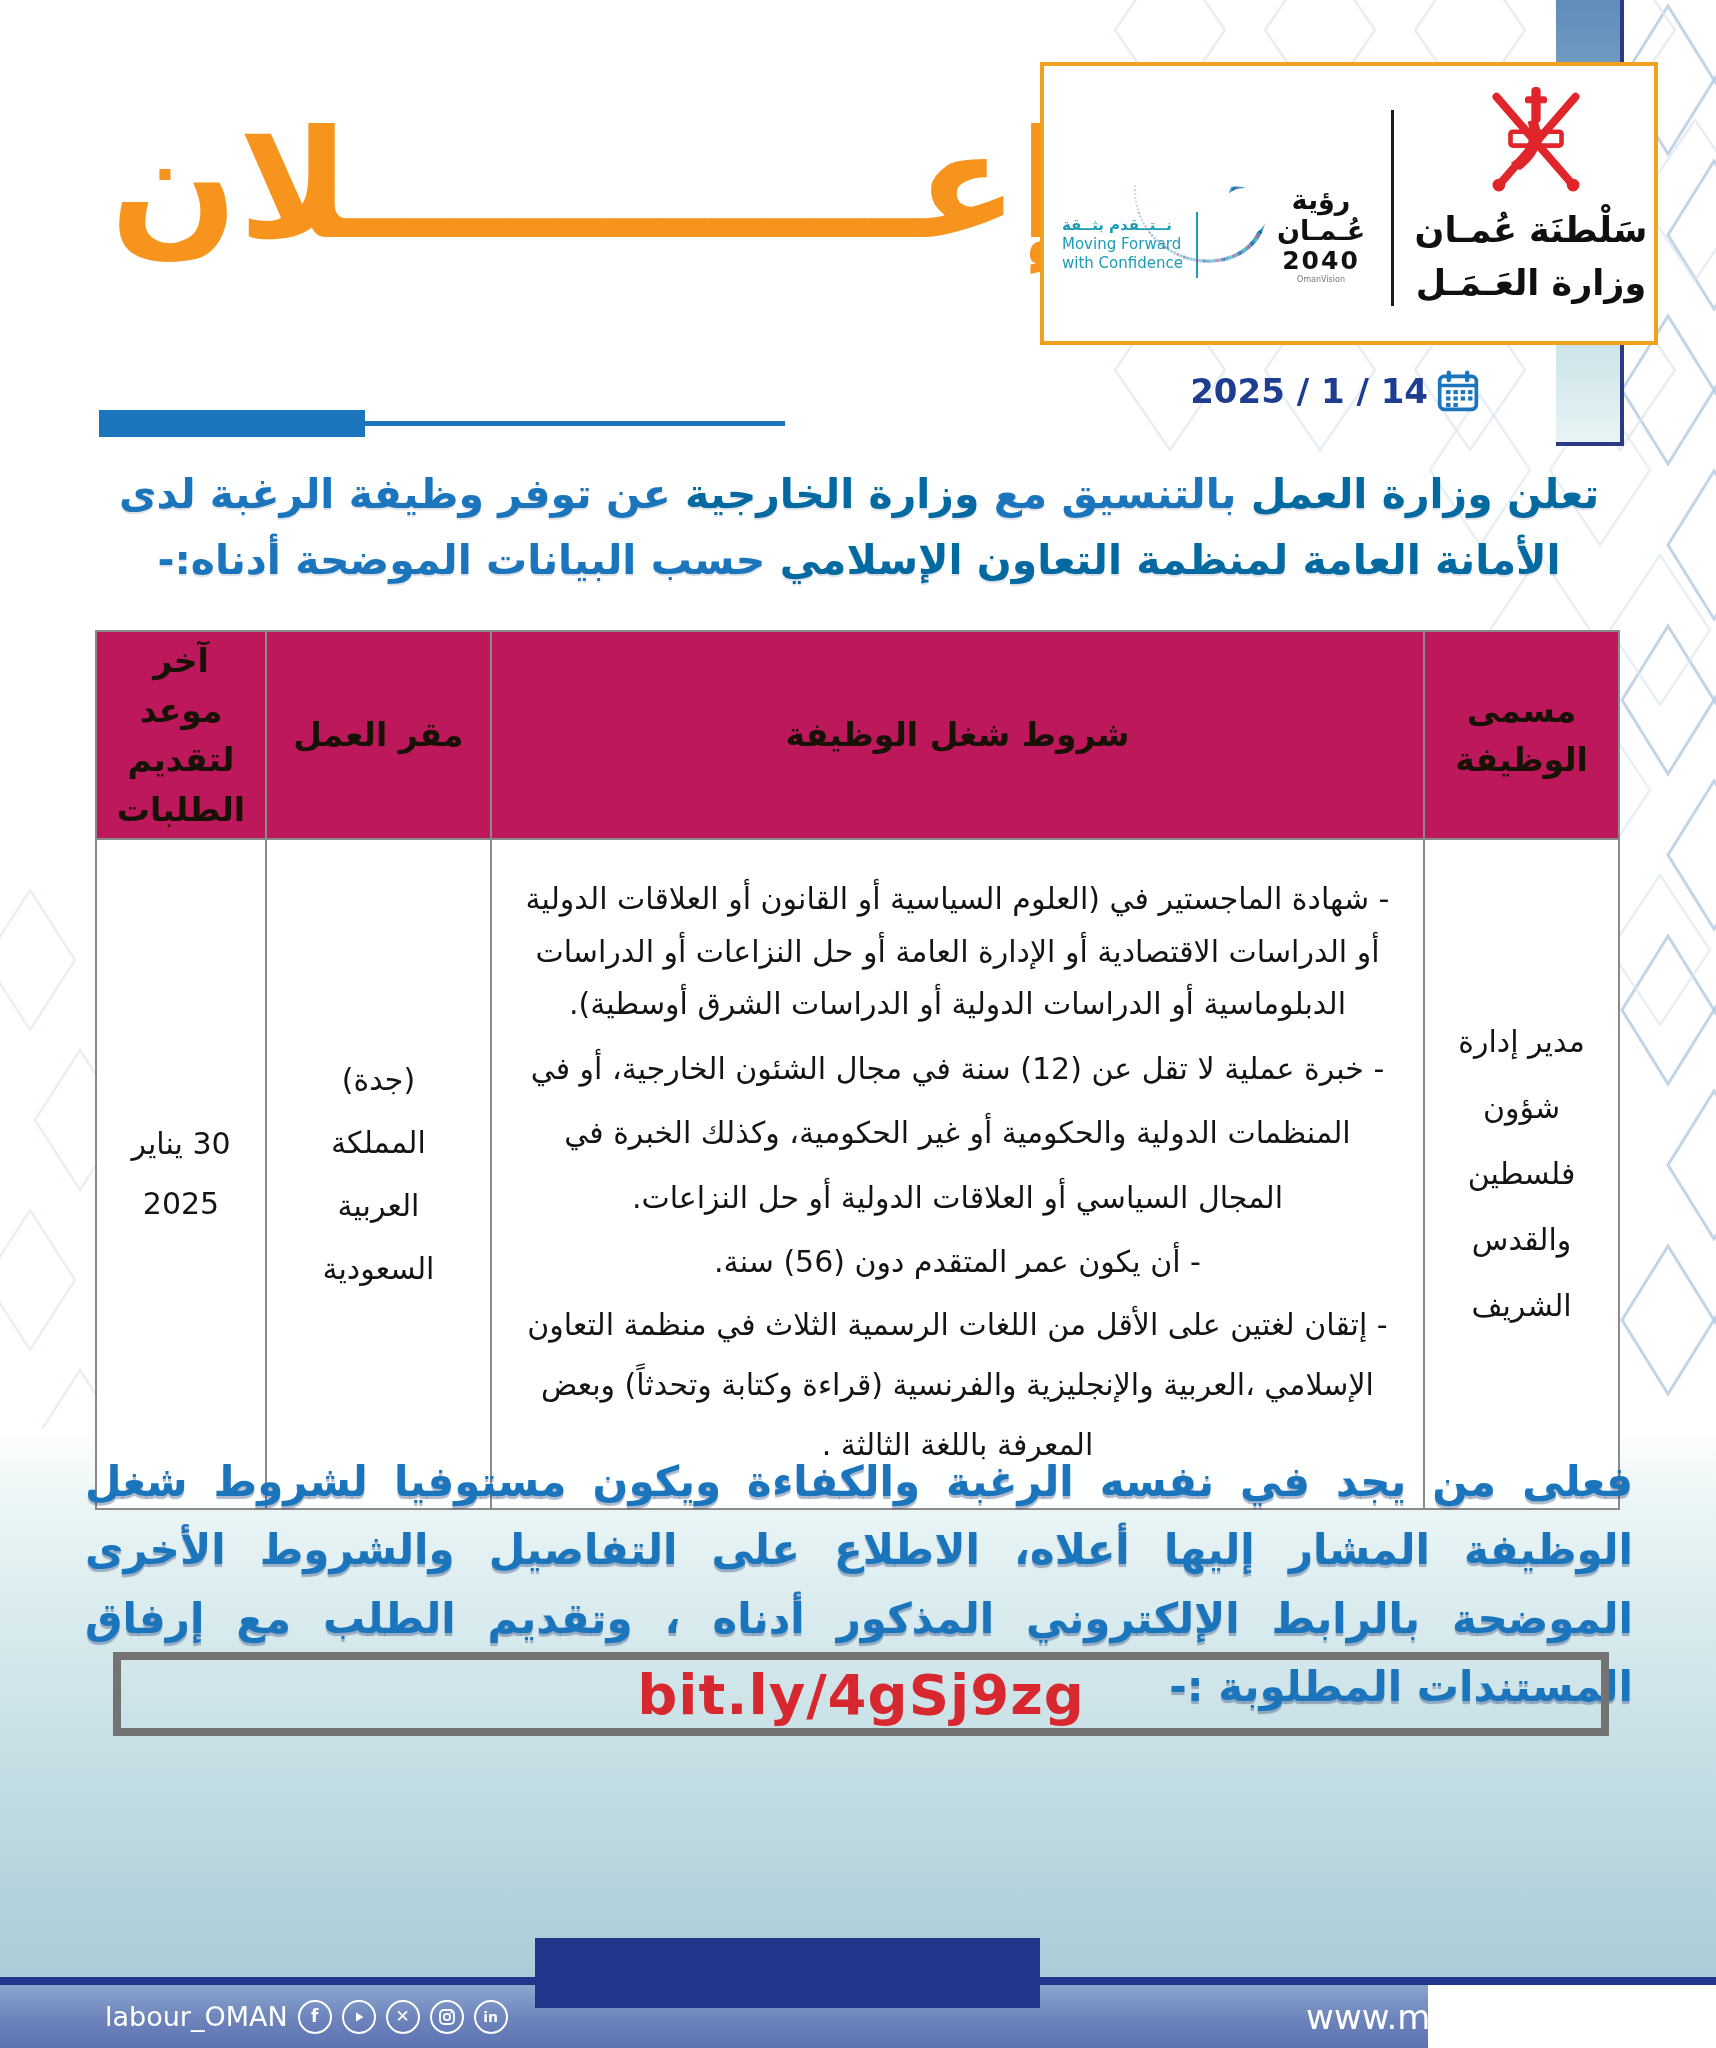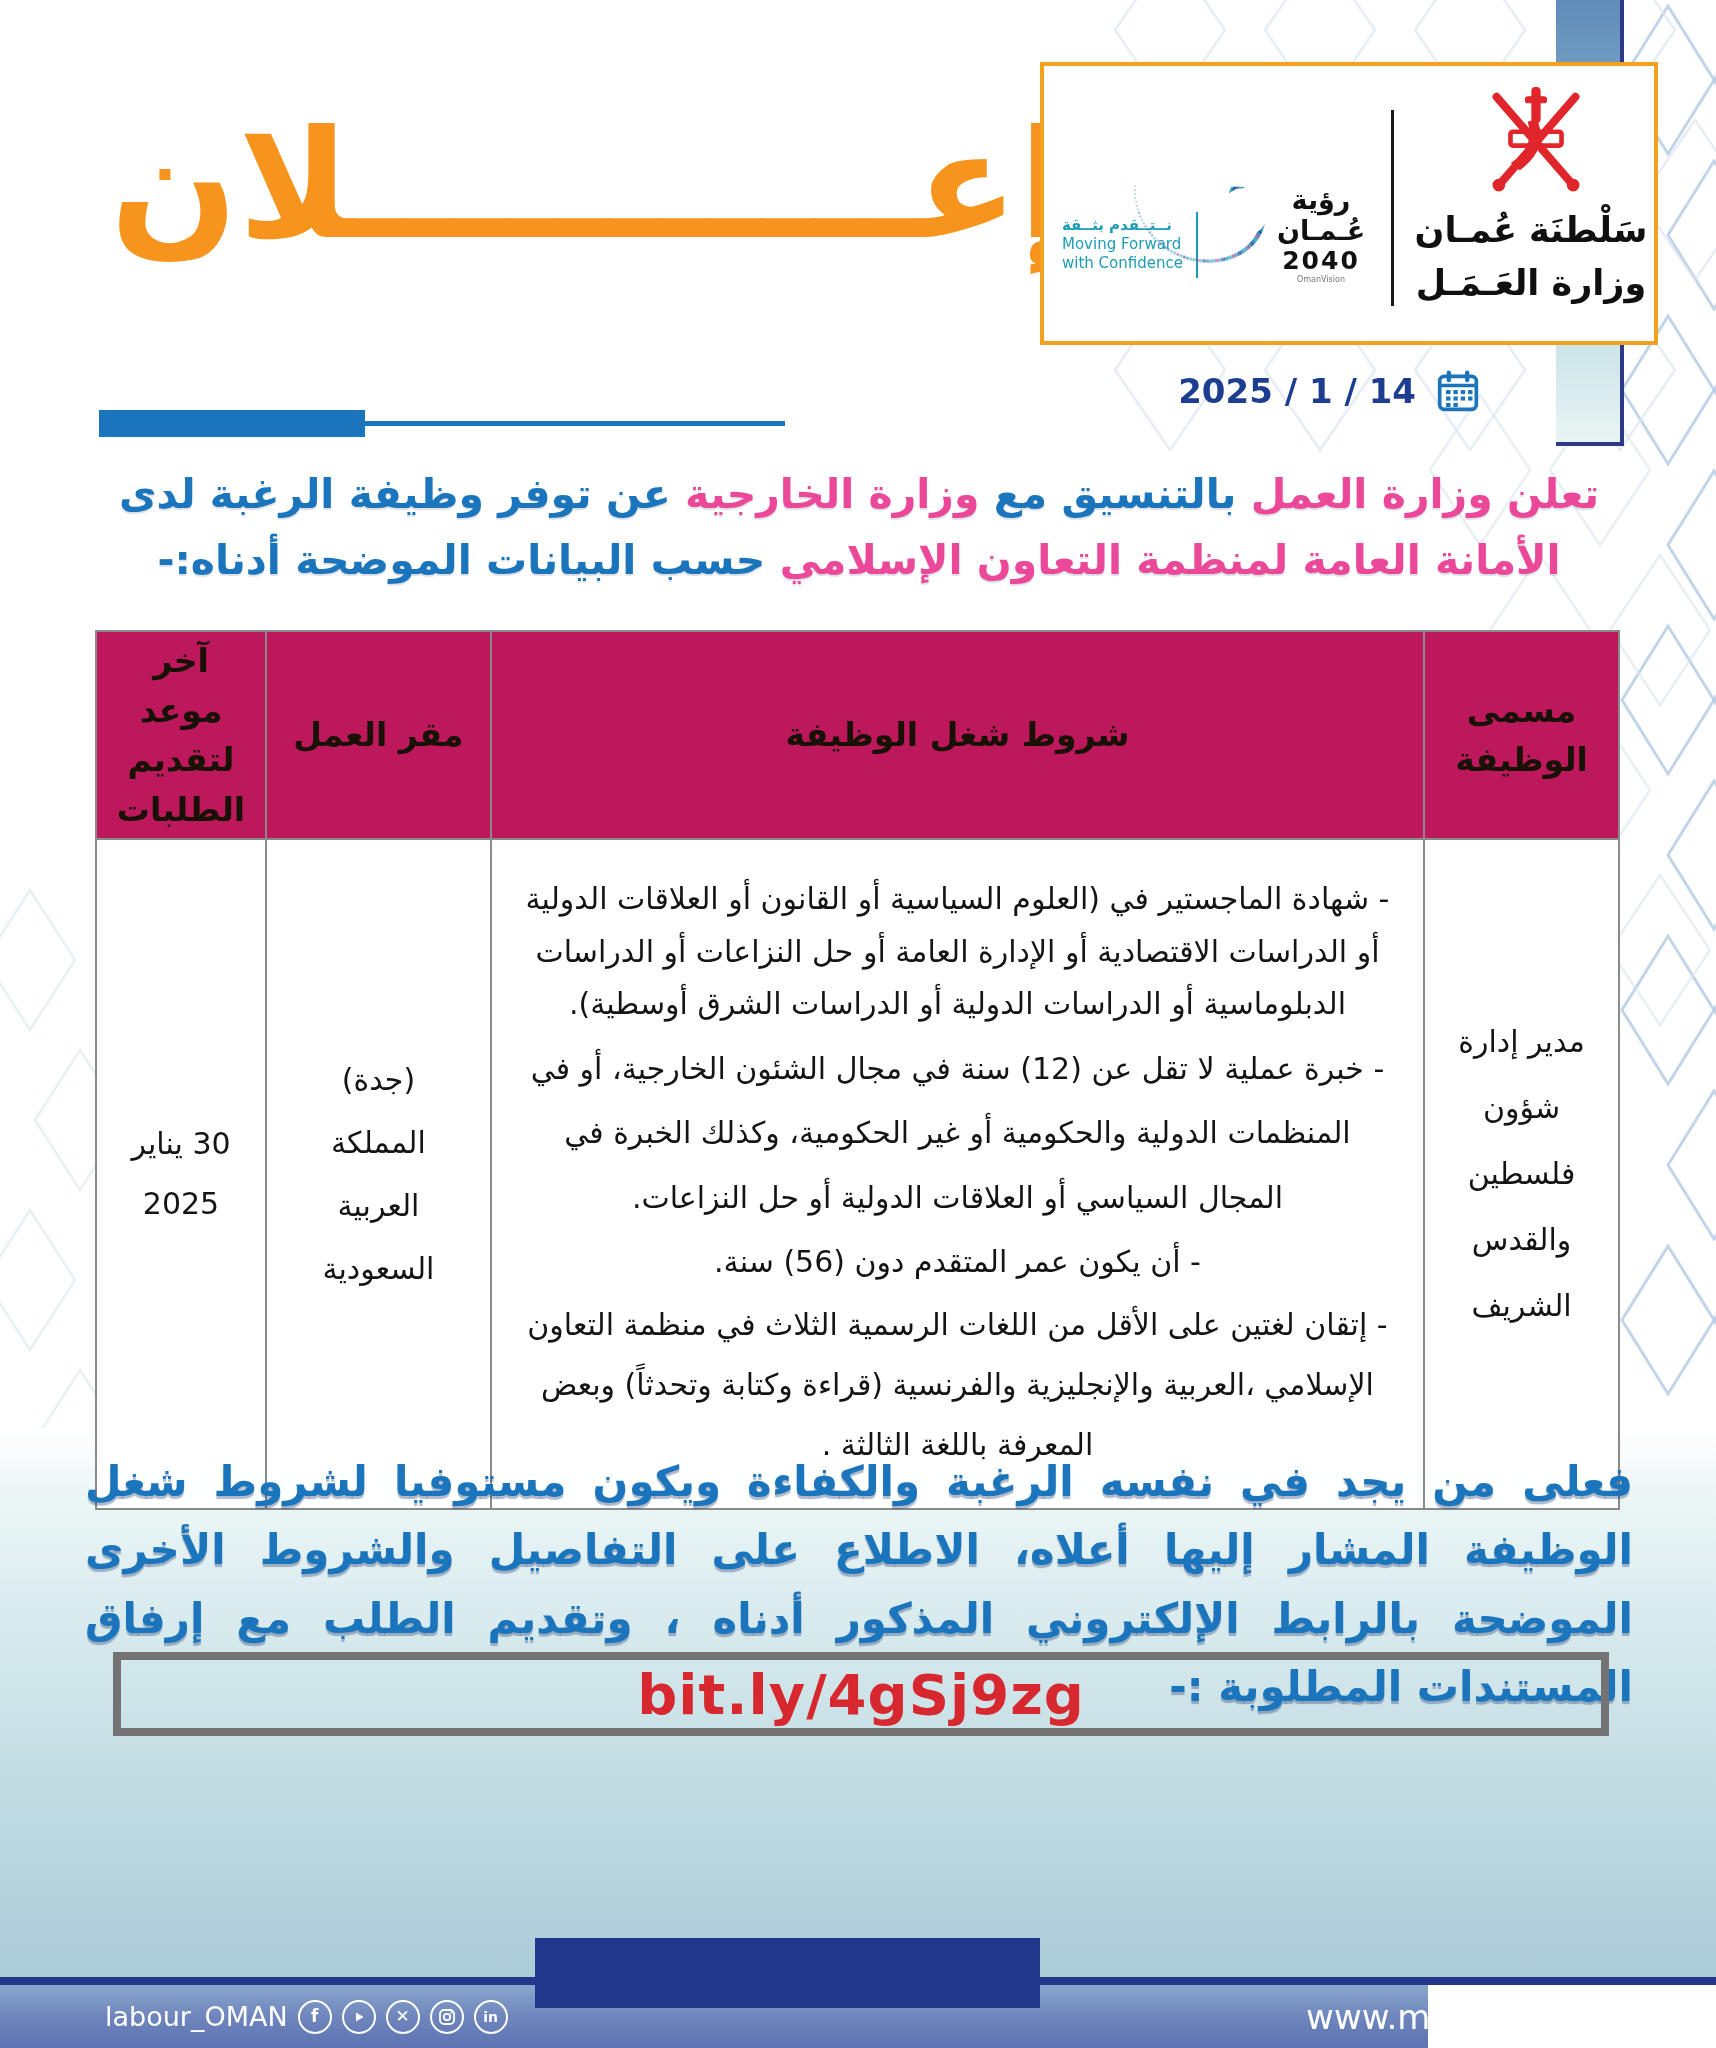--- a/index.html
+++ b/index.html
@@ -40,32 +40,32 @@
 
   
   .big-title{
     position:absolute;left:130px;top:70px;width:920px;height:230px;
     display:flex;align-items:center;justify-content:center;
     color:#f7941d;font-size:150px;font-weight:bold;direction:rtl;
   }
 
   
   .date-row{position:absolute;left:1100px;top:366px;width:380px;height:50px;
-    display:flex;align-items:center;justify-content:flex-end;gap:20px;}
+    display:flex;align-items:center;justify-content:flex-end;gap:8px;}
   .date-text{color:#1d3d91;font-size:34px;font-weight:bold;}
   .divider-thick{position:absolute;left:99px;top:410px;width:266px;height:27px;background:#1b75bc;}
   .divider-thin{position:absolute;left:365px;top:421px;width:420px;height:5px;background:#1b75bc;}
 
   
   .intro{
     position:absolute;left:85px;top:462px;width:1548px;direction:rtl;text-align:center;
     font-size:41px;font-weight:bold;line-height:1.6;
     text-shadow:0 2px 1px rgba(120,130,150,.25);
   }
-  .red{color:#ec4899;text-align:right;} .blue{color:#1b75bc;}
+  .red{color:#0369a1;text-align:right;} .blue{color:#1b75bc;}
 
   
   .jobs-table{
     position:absolute;left:95px;top:630px;width:1525px;direction:rtl;
     border-collapse:collapse;background:transparent;
   }
   .jobs-table th{
     background:#be185d;color:#181206;font-size:33px;font-weight:bold;
     border:2px solid #8a8a8a;height:160px;line-height:1.5;padding:4px 10px;
   }

